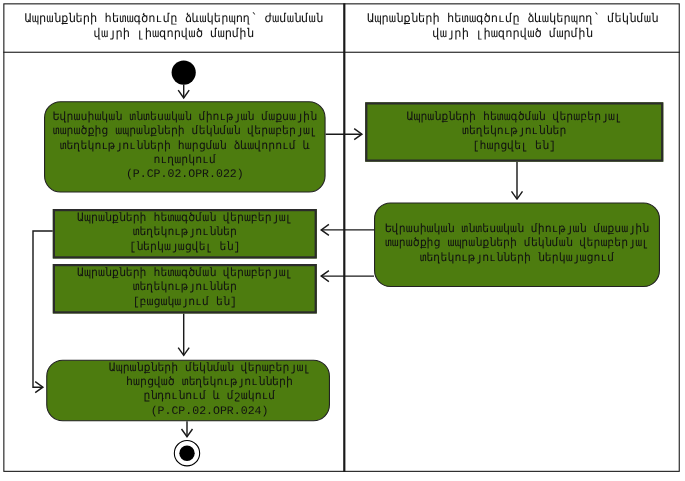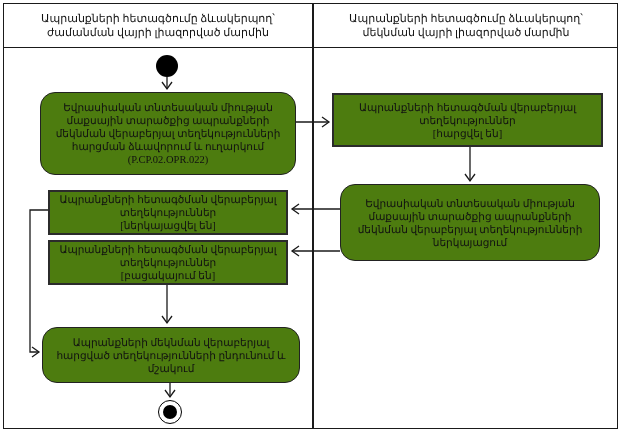--- a/index.html
+++ b/index.html
@@ -1,20 +1,20 @@
 <!DOCTYPE html>
 <html><head>
 <meta charset="utf-8">
 <style>
   html,body{margin:0;padding:0;background:#fff;}
   #canvas{
     position:relative;
     width:623px;height:437px;
     background:#fff;
-    font-family:Liberation Serif, serif;
+    font-family:Liberation Mono, monospace;
     color:#111;
     overflow:hidden;
   }
   .outer-border{
     position:absolute;left:3px;top:3px;width:615px;height:426px;
     border:1px solid #1a1a1a;box-sizing:border-box;
   }
   .lane-divider{
     position:absolute;left:312px;top:3px;width:2px;height:426px;
     background:#1a1a1a;
@@ -109,21 +109,22 @@
   <div class="node object" style="left:48px;top:190px;width:240px;height:45px;">
     <div>Ապրանքների հետագծման վերաբերյալ տեղեկություններ</div>
     <div>[ներկայացվել են]</div>
   </div>
 
   <div class="node object" style="left:48px;top:240px;width:240px;height:45px;">
     <div>Ապրանքների հետագծման վերաբերյալ տեղեկություններ</div>
     <div>[բացակայում են]</div>
   </div>
 
-  <div class="node action" style="left:42px;top:327px;width:258px;height:56px;">
+  <div class="node action" style="left:42px;top:327px;width:258px;height:56px;padding-left:45px;">
     <div>Ապրանքների մեկնման վերաբերյալ հարցված տեղեկությունների ընդունում և մշակում</div>
+    <div>(P.CP.02.OPR.024)</div>
   </div>
 
   <div class="final-node">
     <div class="inner"></div>
   </div>
 
 </div>
 
 </body></html>

